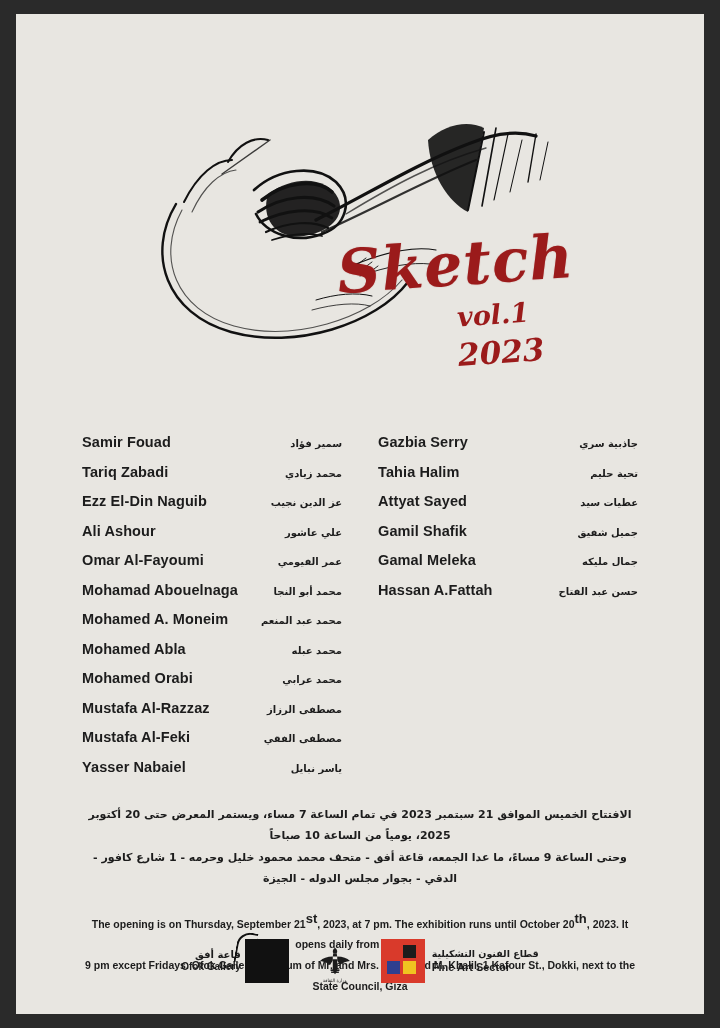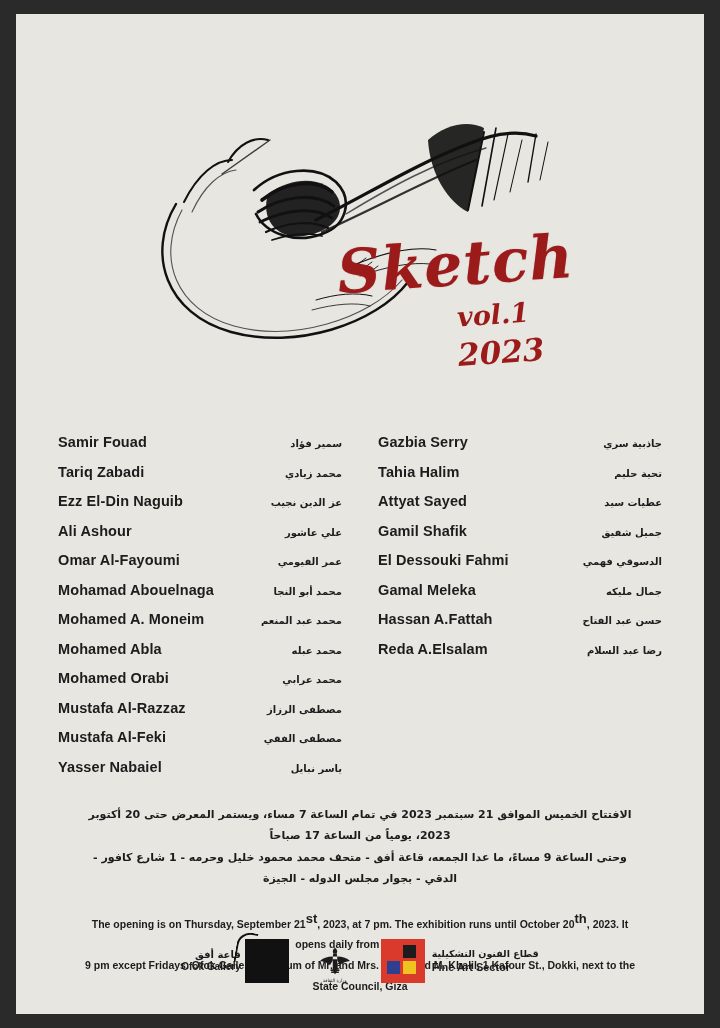--- a/index.html
+++ b/index.html
@@ -79,21 +79,21 @@
 
   
   .names {
     position: absolute;
     top: 420px;
     left: 0;
     right: 0;
     display: flex;
     justify-content: center;
     gap: 36px;
-    padding: 0 42px;
+    padding: 0 66px;
     box-sizing: border-box;
   }
   .name-col {
     width: 290px;
   }
   .name-row {
     display: flex;
     justify-content: space-between;
     align-items: baseline;
     margin-bottom: 13.5px;
@@ -365,41 +365,33 @@
         </div>
         <div class="name-row">
           <span class="name-en">Attyat Sayed</span>
           <span class="name-ar">عطيات سيد</span>
         </div>
         <div class="name-row">
           <span class="name-en">Gamil Shafik</span>
           <span class="name-ar">جميل شفيق</span>
         </div>
         <div class="name-row">
-          <span class="name-en">El Dessouki Fahmi</span>
-          <span class="name-ar">الدسوقي فهمي</span>
-        </div>
-        <div class="name-row">
           <span class="name-en">Gamal Meleka</span>
           <span class="name-ar">جمال مليكه</span>
         </div>
         <div class="name-row">
           <span class="name-en">Hassan A.Fattah</span>
           <span class="name-ar">حسن عبد الفتاح</span>
         </div>
-        <div class="name-row">
-          <span class="name-en">Reda A.Elsalam</span>
-          <span class="name-ar">رضا عبد السلام</span>
-        </div>
       </div>
 
     </div>
 
     <div class="info">
-      <div class="info-ar">الافتتاح الخميس الموافق 21 سبتمبر 2023 في تمام الساعة 7 مساء، ويستمر المعرض حتى 20 أكتوبر 2023، يومياً من الساعة 17 صباحاً</div>
+      <div class="info-ar">الافتتاح الخميس الموافق 21 سبتمبر 2023 في تمام الساعة 7 مساء، ويستمر المعرض حتى 20 أكتوبر 2025، يومياً من الساعة 10 صباحاً</div>
       <div class="info-ar">وحتى الساعة 9 مساءً، ما عدا الجمعه، قاعة أفق - متحف محمد محمود خليل وحرمه - 1 شارع كافور - الدقي - بجوار مجلس الدوله - الجيزة</div>
       <div class="info-en">
         <div><span>The opening is on Thursday, September 21</span><sup>st</sup><span>, 2023, at 7 pm. The exhibition runs until October 20</span><sup>th</sup><span>, 2023. It opens daily from 10 am to</span></div>
         <div>9 pm except Fridays. Ofok Gallery, Museum of Mr. and Mrs. Mohamed M. Khalil, 1 Kafour St., Dokki, next to the State Council, Giza</div>
       </div>
     </div>
 
     <div class="footer">
 
       <div class="logo-ofok">

